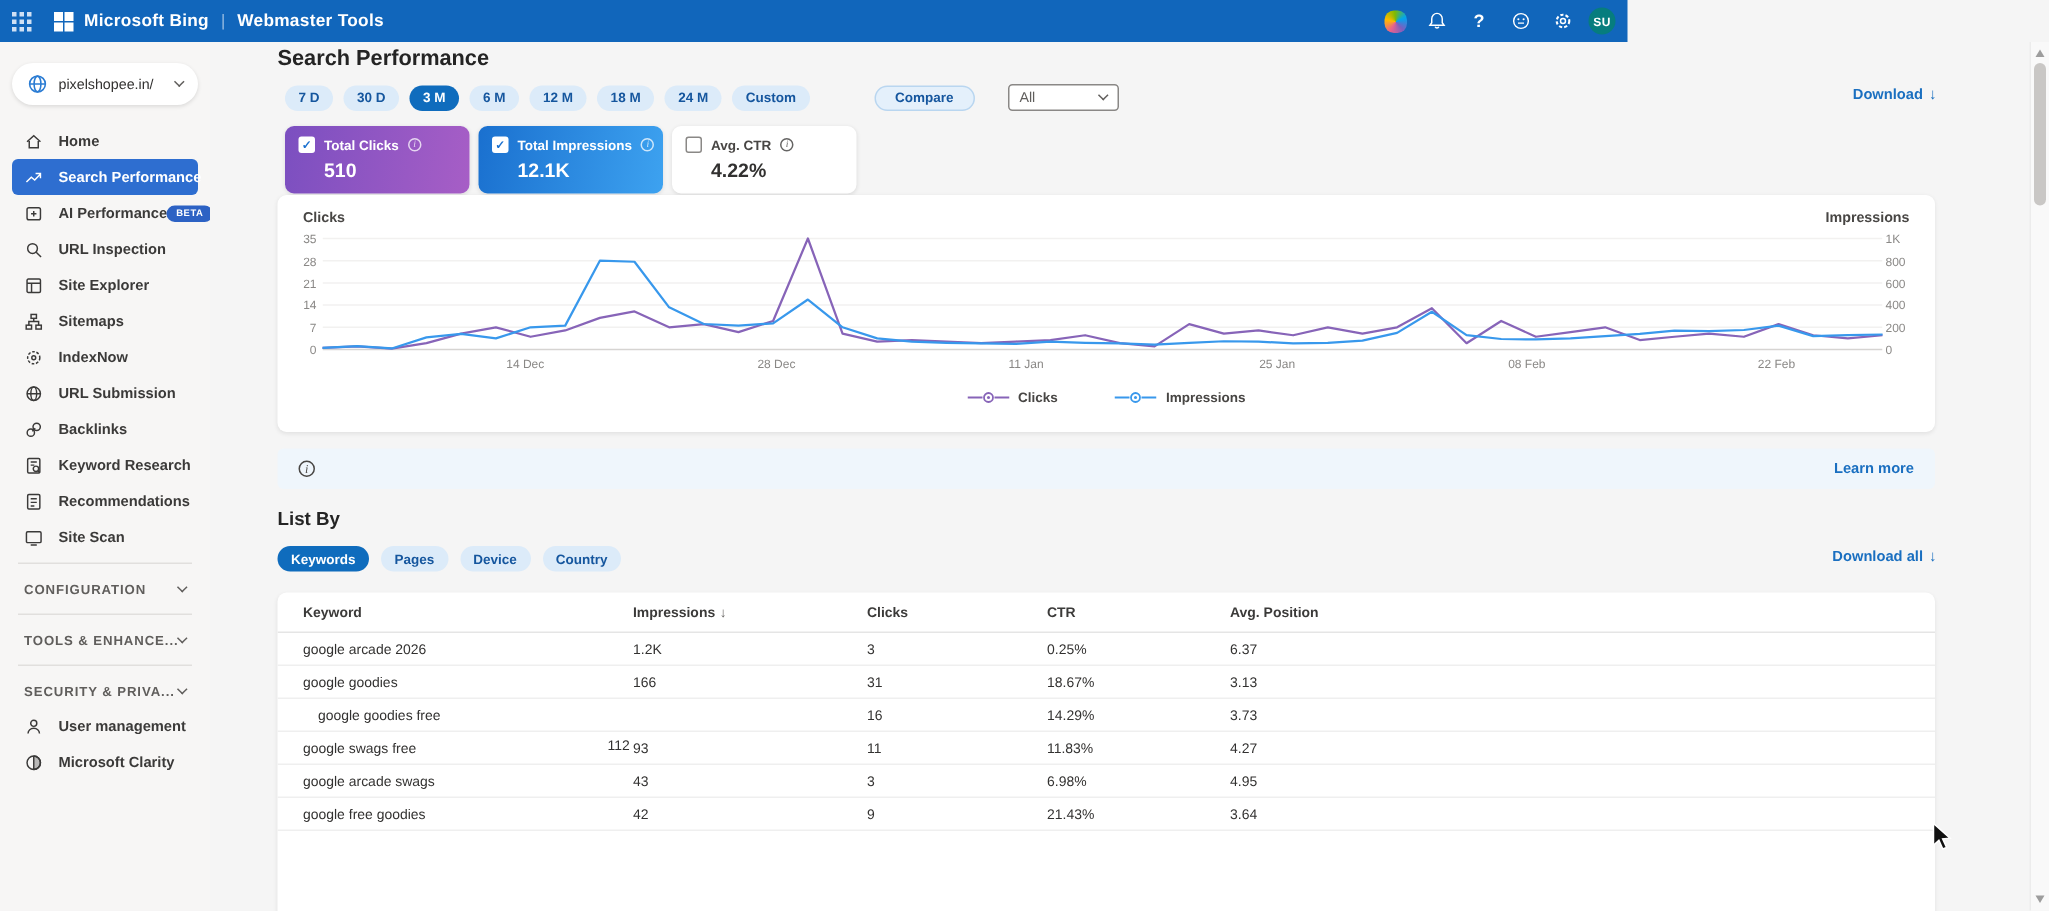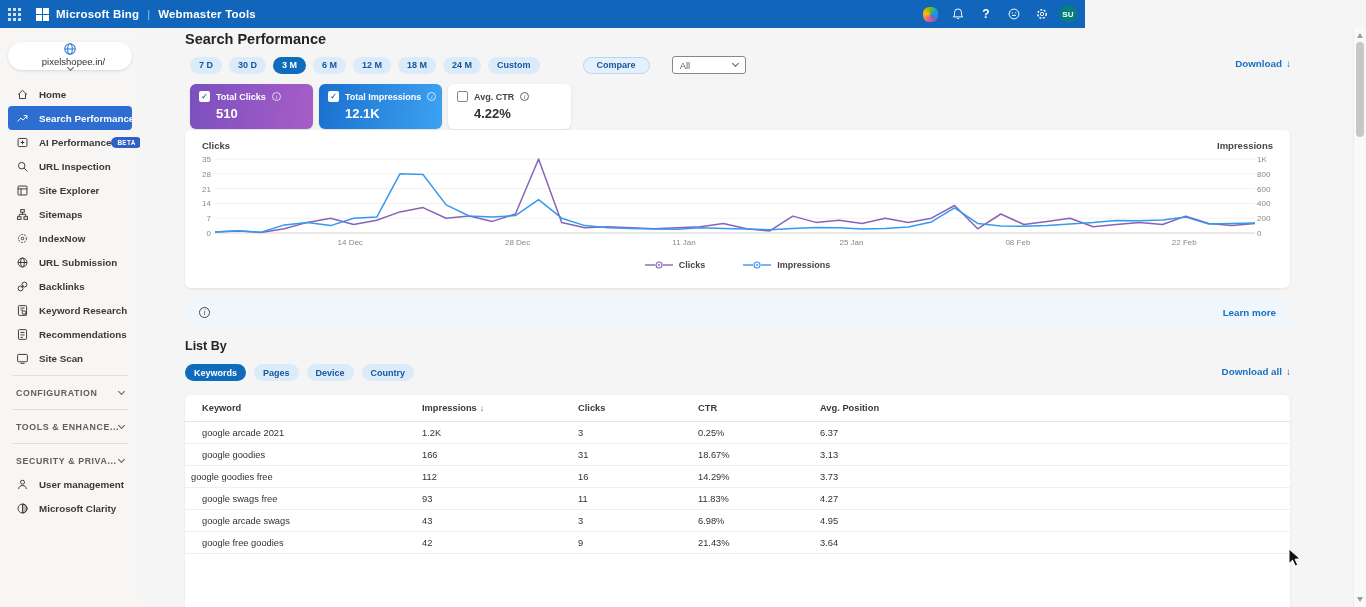--- a/index.html
+++ b/index.html
@@ -16,21 +16,21 @@
   .brand-divider { margin:0 8px; color:rgba(255,255,255,.55); font-size:11px; }
   .topbar-right { margin-left:auto; display:flex; align-items:center; gap:6px; padding-right:8px; }
   .tb-icon { width:22px; height:22px; display:flex; align-items:center; justify-content:center; cursor:pointer; border-radius:2px; }
   .tb-icon svg { display:block; }
   .copilot { width:15px; height:15px; border-radius:42%; background:conic-gradient(from 210deg,#e8618c,#ffb900,#7fba00,#00a4ef,#7b5fc0,#e8618c); }
   .help-q { font-size:12px; font-weight:bold; color:#fff; }
   .avatar { width:18px; height:18px; border-radius:50%; background:#067d7e; color:#fff; font-size:8px; font-weight:bold; display:flex; align-items:center; justify-content:center; letter-spacing:.3px; }
 
   
   .sidebar { position:absolute; left:0; top:28px; width:140px; height:579px; background:#f7f6f5; overflow:hidden; }
-  .site-pill { margin:14px 8px 12px 8px; height:28px; background:#fff; border-radius:15px; box-shadow:0 1px 3px rgba(0,0,0,.12); display:flex; align-items:center; padding:0 10px; cursor:pointer;flex-direction:column; }
+  .site-pill { margin:14px 8px 12px 8px; height:28px; background:#fff; border-radius:15px; box-shadow:0 1px 3px rgba(0,0,0,.12); display:flex; align-items:center; padding:0 10px; cursor:pointer; }
   .site-pill svg { flex:none; }
   .site-name { font-size:9.5px; color:#323130; margin-left:7px; flex:1; white-space:nowrap; overflow:hidden; }
   .chev { width:5px; height:5px; border-right:1.3px solid #605e5c; border-bottom:1.3px solid #605e5c; transform:rotate(45deg); flex:none; margin-top:-3px; }
   .nav-item { height:24px; margin:0 8px; display:flex; align-items:center; padding:0 8px; border-radius:4px; cursor:pointer; color:#3b3a39; }
   .nav-item .ic { width:13px; height:13px; flex:none; display:flex; align-items:center; justify-content:center; }
   .nav-item .lbl { font-size:9.8px; font-weight:bold; margin-left:10px; white-space:nowrap; }
   .nav-item.selected { background:#2e6ed0; color:#fff; }
   .nav-badge { margin-left:auto; background:#2d62c4; color:#fff; font-size:6.3px; font-weight:bold; padding:2px 6px; border-radius:7px; letter-spacing:.4px; }
   .nav-divider { height:1px; background:#e1dfdd; margin:5px 12px; }
   .nav-section { height:23px; margin:0 8px; display:flex; align-items:center; padding:0 8px; cursor:pointer; }
@@ -446,36 +446,36 @@
   <div class="table-card">
     <div class="thead" id="table-head">
         <span class="th" style="left: 17px;">Keyword</span>
         <span class="th" style="left: 237px;">Impressions<span class="sort-arrow">↓</span></span>
         <span class="th" style="left: 393px;">Clicks</span>
         <span class="th" style="left: 513px;">CTR</span>
         <span class="th" style="left: 635px;">Avg. Position</span>
       </div>
     <div id="table-body">
         <div class="trow">
-          <span class="td k" style="left: 17px;">google arcade 2021</span>
+          <span class="td k" style="left: 17px;">google arcade 2026</span>
           <span class="td" style="left: 237px;">1.2K</span>
           <span class="td" style="left: 393px;">3</span>
           <span class="td" style="left: 513px;">0.25%</span>
           <span class="td" style="left: 635px;">6.37</span>
         </div>
         <div class="trow">
           <span class="td k" style="left: 17px;">google goodies</span>
           <span class="td" style="left: 237px;">166</span>
           <span class="td" style="left: 393px;">31</span>
           <span class="td" style="left: 513px;">18.67%</span>
           <span class="td" style="left: 635px;">3.13</span>
         </div>
         <div class="trow">
-          <span class="td k" style="left: 6px;">google goodies free</span>
-          <span class="td" style="left: 237px;">112</span>
+          <span class="td k" style="left: 27px;">google goodies free</span>
+          <span class="td" style="left: 220px; margin-top: 20px;">112</span>
           <span class="td" style="left: 393px;">16</span>
           <span class="td" style="left: 513px;">14.29%</span>
           <span class="td" style="left: 635px;">3.73</span>
         </div>
         <div class="trow">
           <span class="td k" style="left: 17px;">google swags free</span>
           <span class="td" style="left: 237px;">93</span>
           <span class="td" style="left: 393px;">11</span>
           <span class="td" style="left: 513px;">11.83%</span>
           <span class="td" style="left: 635px;">4.27</span>

